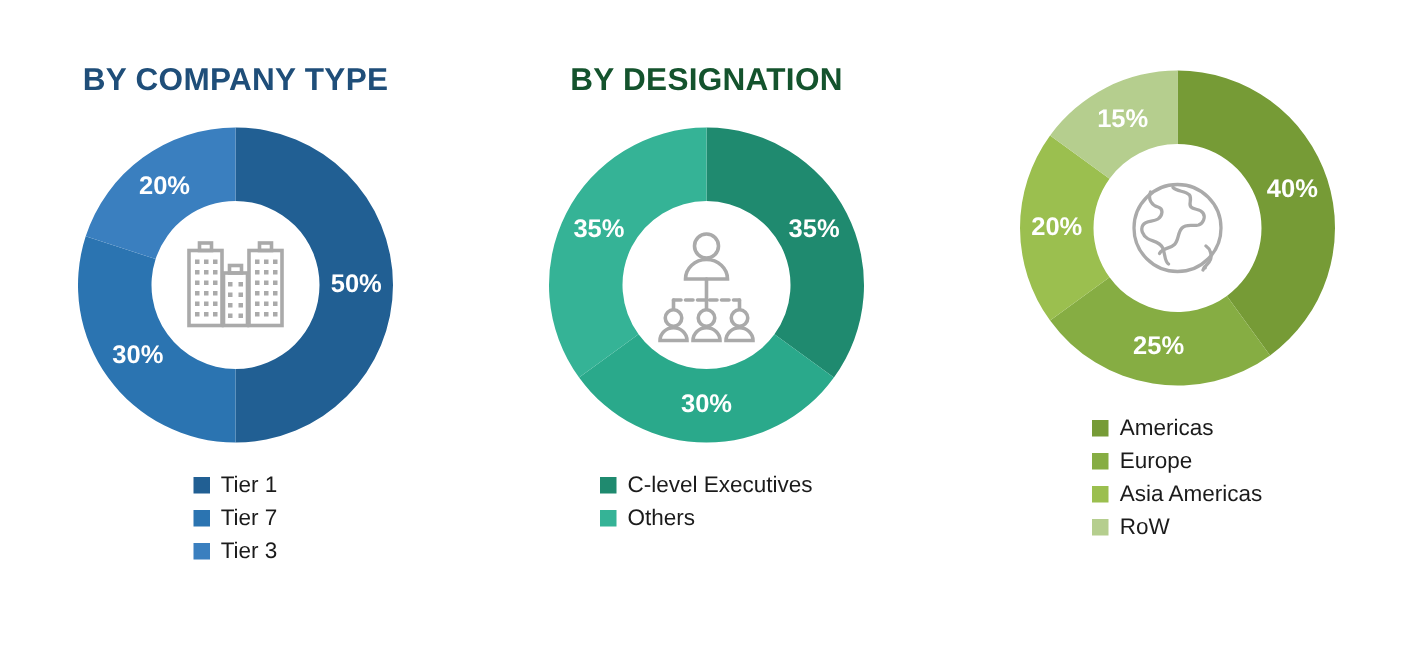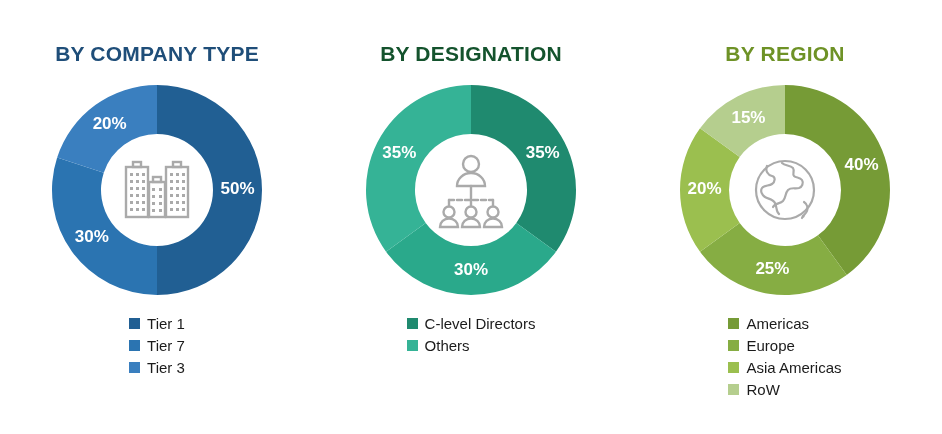--- a/index.html
+++ b/index.html
@@ -206,31 +206,30 @@
             <path d="M39 85 a9 8.5 0 0 1 18 0 z"></path>
             <circle cx="70" cy="70" r="5.5"></circle>
             <path d="M61 85 a9 8.5 0 0 1 18 0 z"></path>
           </g>
         </svg>
       </div>
     </div>
     <div class="legend" id="legend-1">
         <div class="legend-row">
           <span class="swatch" style="background: rgb(31, 138, 111);"></span>
-          <span class="legend-label">C-level Directors</span>
+          <span class="legend-label">C-level Executives</span>
         </div>
         <div class="legend-row">
           <span class="swatch" style="background: rgb(53, 179, 150);"></span>
           <span class="legend-label">Others</span>
         </div>
       </div>
   </div>
 
   <div class="panel">
-    <div class="panel-title" style="color: rgb(110, 146, 38);">BY REGION</div>
     <div class="donut-wrap">
       <svg viewBox="0 0 220 220" width="220" height="220" id="svg-2">
           <path d="M 110 5 A 105 105 0 0 1 171.71745149070966 194.94678440936949 L 142.91597412837848 155.30495168499706 A 56 56 0 0 0 110 54 Z" fill="#769B36"></path>
           <text x="186.56004956175985" y="85.12413195281674" class="pct-label">40%</text>
           <path d="M 171.71745149070966 194.94678440936949 A 105 105 0 0 1 25.05321559063053 171.7174514907097 L 64.69504831500295 142.9159741283785 A 56 56 0 0 0 142.91597412837848 155.30495168499706 Z" fill="#86AD43"></path>
           <text x="97.40702556426142" y="189.5089114179086" class="pct-label">25%</text>
           <path d="M 25.05321559063053 171.7174514907097 A 105 105 0 0 1 25.0532155906305 48.28254850929033 L 64.69504831500294 77.08402587162152 A 56 56 0 0 0 64.69504831500295 142.9159741283785 Z" fill="#9BBF4F"></path>
           <text x="29.5" y="110.00000000000001" class="pct-label">20%</text>
           <path d="M 25.0532155906305 48.28254850929033 A 105 105 0 0 1 109.99999999999999 5 L 109.99999999999999 54 A 56 56 0 0 0 64.69504831500294 77.08402587162152 Z" fill="#B5CE8E"></path>
           <text x="73.45376477096647" y="38.27397480283639" class="pct-label">15%</text>

